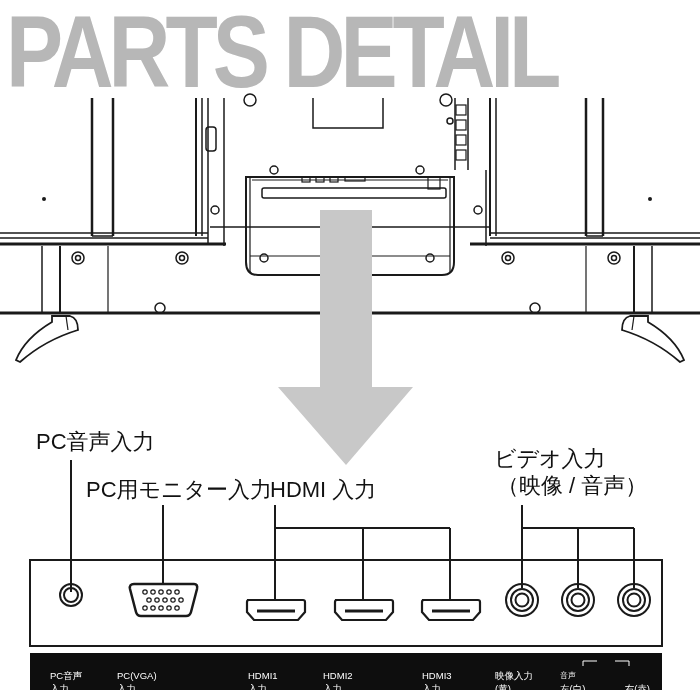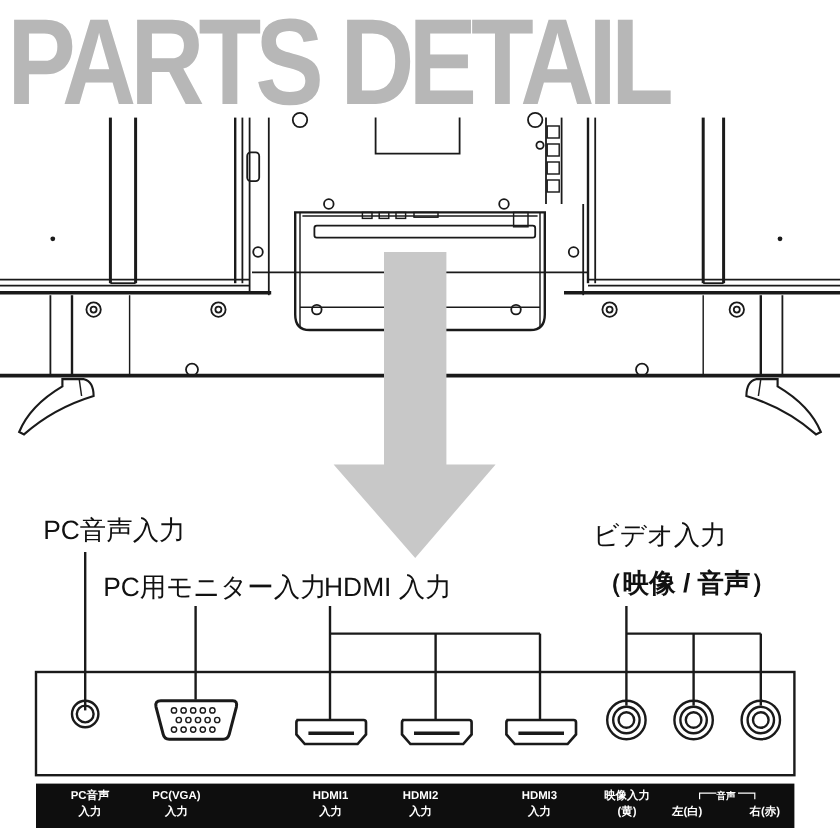--- a/index.html
+++ b/index.html
@@ -9,22 +9,22 @@
     color:#b7b7b7; font-family:"Liberation Sans", sans-serif; font-weight:bold;
     font-size:102px; line-height:100px; letter-spacing:-6px; white-space:nowrap;
     transform:scaleX(0.84); transform-origin:left top; margin-left:6px;
   }
   svg.drawing { position:absolute; left:0; top:0; }
   .label { position:absolute; color:#111; font-size:22px; white-space:nowrap; line-height:24px; }
   .bar {
     position:absolute; left:30px; top:653px; width:632px; height:37px; background:#0e0e0e;
   }
   .bar-cell {
-    position:absolute; top:0; height:37px; color:#ffffff; font-size:9.5px; font-weight:bold;
-    text-align:center; line-height:13px; padding-top:4px; box-sizing:border-box;
+    position:absolute; top:0; height:37px; color:#ffffff; font-size:9.5px; font-weight:normal;
+    line-height:13px; padding-top:16px; box-sizing:border-box;
   }
   .bar-cell span { display:block; }
 </style>
 </head>
 <body>
 
 <div class="title">PARTS DETAIL</div>
 
 <svg class="drawing" width="700" height="700" viewBox="0 0 700 700">
   <g fill="none" stroke="#1a1a1a">
@@ -182,22 +182,22 @@
   <g fill="none" stroke="#1a1a1a" stroke-width="2">
     <circle cx="634" cy="600" r="16"></circle>
       <circle cx="634" cy="600" r="11"></circle>
       <circle cx="634" cy="600" r="6.5"></circle>
   </g>
 </svg>
 
 <div class="label" style="left:36px; top:430px;">PC音声入力</div>
 <div class="label" style="left:86px; top:478px;">PC用モニター入力</div>
 <div class="label" style="left:270px; top:478px;text-align:center;">HDMI  入力</div>
-<div class="label" style="left:494px; top:434px;">ビデオ入力</div>
-<div class="label" style="left:497px; top:474px;font-weight:bold;">（映像 / 音声）</div>
+<div class="label" style="left:494px; top:447px;">ビデオ入力</div>
+<div class="label" style="left:497px; top:474px;">（映像 / 音声）</div>
 
 <div class="bar">
   <div class="bar-cell" style="left:20px; width:50px;">
     <span>PC音声</span>
     <span>入力</span>
   </div>
   <div class="bar-cell" style="left:87px; width:60px;">
     <span>PC(VGA)</span>
     <span>入力</span>
   </div>

